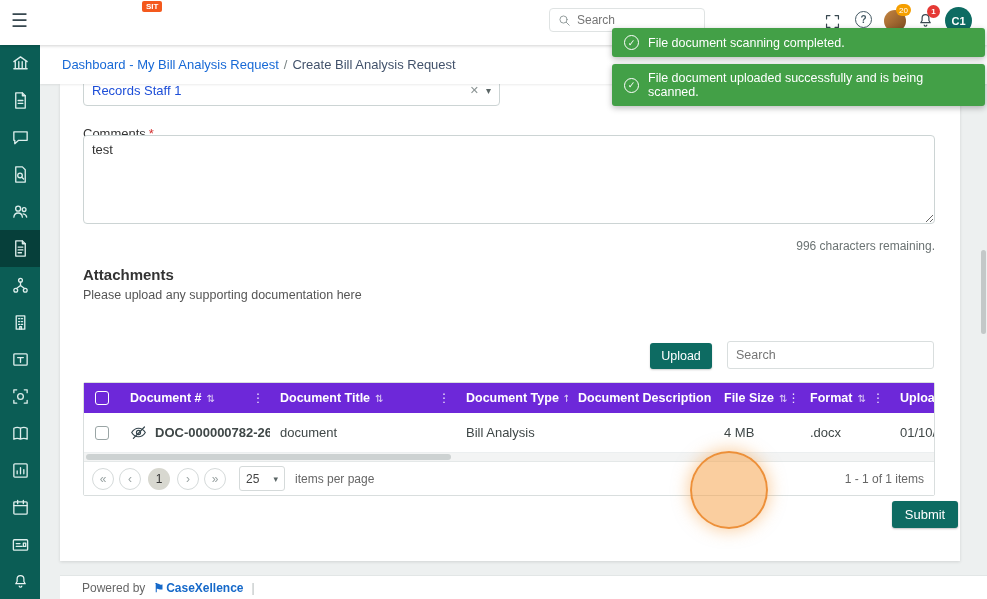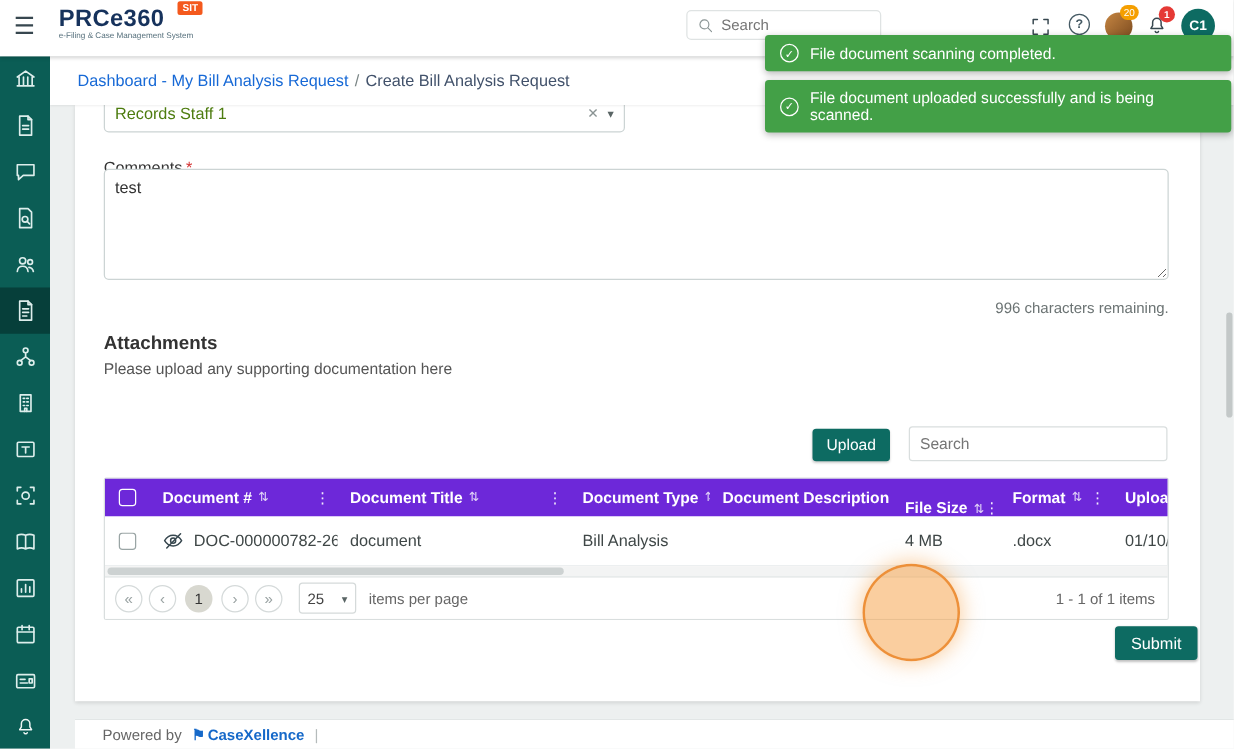--- a/index.html
+++ b/index.html
@@ -57,42 +57,42 @@
                     box-shadow:0 1px 2px rgba(0,0,0,.08); display:flex; align-items:center; padding-left:22px; z-index:5; }
   .bc-link { color:#1769d6; font-size:13px; cursor:pointer; }
   .bc-sep { color:#7a8585; margin:0 5px; font-size:13px; }
   .bc-cur { color:#42526b; font-size:13px; }
 
   
   .card { position:absolute; left:60px; top:84px; width:900px; height:477px; background:#fff;
           box-shadow:0 1px 3px rgba(0,0,0,.12); overflow:hidden; z-index:4; }
   .assignee { position:absolute; left:23px; top:-9px; width:417px; height:31px; border:1px solid #ccd4d4;
               border-radius:4px; display:flex; align-items:center; padding:0 8px; background:#fff; cursor:pointer; }
-  .assignee-value { font-size:13px; color:#4d7c0f; }
+  .assignee-value { font-size:13px; color:#1d4ed8; }
   .assignee-clear { margin-left:auto; color:#8a9393; font-size:11px; cursor:pointer; padding:0 7px; }
   .assignee-caret { color:#5a6565; font-size:10px; cursor:pointer; }
   .comments-label { position:absolute; left:23px; top:42px; font-size:13px; color:#333; }
   .req { color:#d32f2f; margin-left:3px; }
   .comments { position:absolute; left:23px; top:51px; width:852px; height:89px; border:1px solid #ccd4d4;
               border-radius:4px; padding:6px 8px; font-size:13px; color:#333; font-family:inherit; resize:both; outline:none; }
   .chars { position:absolute; right:25px; top:155px; font-size:12px; color:#6b7373; }
   .att-title { position:absolute; left:23px; top:182px; font-size:15px; font-weight:bold; color:#333; }
   .att-sub { position:absolute; left:23px; top:204px; font-size:12.5px; color:#555; }
   .upload-btn { position:absolute; left:590px; top:259px; width:62px; height:26px; background:#0d6b62; color:#fff;
                 border:0; border-radius:3px; font-size:12.5px; cursor:pointer; font-family:inherit;
                 box-shadow:0 1px 2px rgba(0,0,0,.2); }
   .att-search { position:absolute; left:667px; top:257px; width:207px; height:28px; border:1px solid #d9dede;
                 border-radius:3px; padding:0 8px; font-size:12.5px; color:#333; outline:none; font-family:inherit; }
 
   
   .grid { position:absolute; left:23px; top:298px; width:852px; border:1px solid #d9dede; border-radius:2px; background:#fff; }
   .ghead { display:flex; height:30px; background:#6d28d9; overflow:hidden; }
   .gcell { flex:none; display:flex; align-items:center; padding:0 6px 0 10px; overflow:hidden; white-space:nowrap; }
-  .c0{width:36px; justify-content:center; padding:0;} .c1{width:150px;} .c2{width:186px;} .c3{width:112px;}
-  .c4{width:146px;} .c5{width:86px;align-items:flex-end;} .c6{width:90px;} .c7{width:140px;}
+  .c0{width:36px; justify-content:center; padding:0;} .c1{width:150px;font-weight:bold;} .c2{width:186px;} .c3{width:112px;}
+  .c4{width:146px;} .c5{width:86px;} .c6{width:90px;} .c7{width:140px;}
   .ghead .gcell { color:#fff; font-size:12.5px; font-weight:bold; }
   .sort { font-size:10px; opacity:.8; margin-left:5px; font-weight:normal; cursor:pointer; }
   .cmenu { margin-left:auto; opacity:.9; font-size:12px; cursor:pointer; font-weight:normal; }
   .grow { display:flex; height:40px; overflow:hidden; align-items:center; border-bottom:1px solid #eceff0;
           font-size:13px; color:#3f4747; }
   .cb { appearance:none; width:14px; height:14px; border:1.5px solid #9aa5a5; border-radius:3px; background:#fff; cursor:pointer; }
   .cb.hd { border-color:#fff; background:transparent; }
   .eye { color:#37474f; margin-right:8px; }
   .hscroll { height:9px; background:#f3f4f4; position:relative; border-bottom:1px solid #e4e8e8; cursor:pointer; }
   .hthumb { position:absolute; left:2px; top:1px; height:6px; width:365px; background:#cdd2d2; border-radius:3px; }
@@ -122,24 +122,20 @@
   .click-indicator { position:absolute; left:690px; top:451px; width:78px; height:78px; border-radius:50%;
                      background:rgba(246,166,80,.55); border:2px solid rgba(235,134,40,.85);
                      box-shadow:0 0 16px 2px rgba(246,166,80,.5); z-index:50; pointer-events:none; }
   .vscroll { position:absolute; right:1px; top:250px; width:5px; height:84px; background:#c3c8c8; border-radius:3px; z-index:46; cursor:pointer; }
 </style>
 </head>
 <body>
 
 <div class="header">
   <span class="h-burger">☰</span>
-  <div class="h-logo">
-    <div class="logo-text">PRCe360</div>
-    <div class="logo-tag">e-Filing &amp; Case Management System</div>
-  </div>
   <span class="env-badge">SIT</span>
 
   <div class="h-search">
     <span class="icon">
       <svg width="13" height="13" viewBox="0 0 20 20">
           <circle cx="8.5" cy="8.5" r="5.5"></circle>
           <path d="M12.8 12.8l4.5 4.5"></path>
         </svg>
     </span>
     <input type="text" placeholder="Search" style="">

